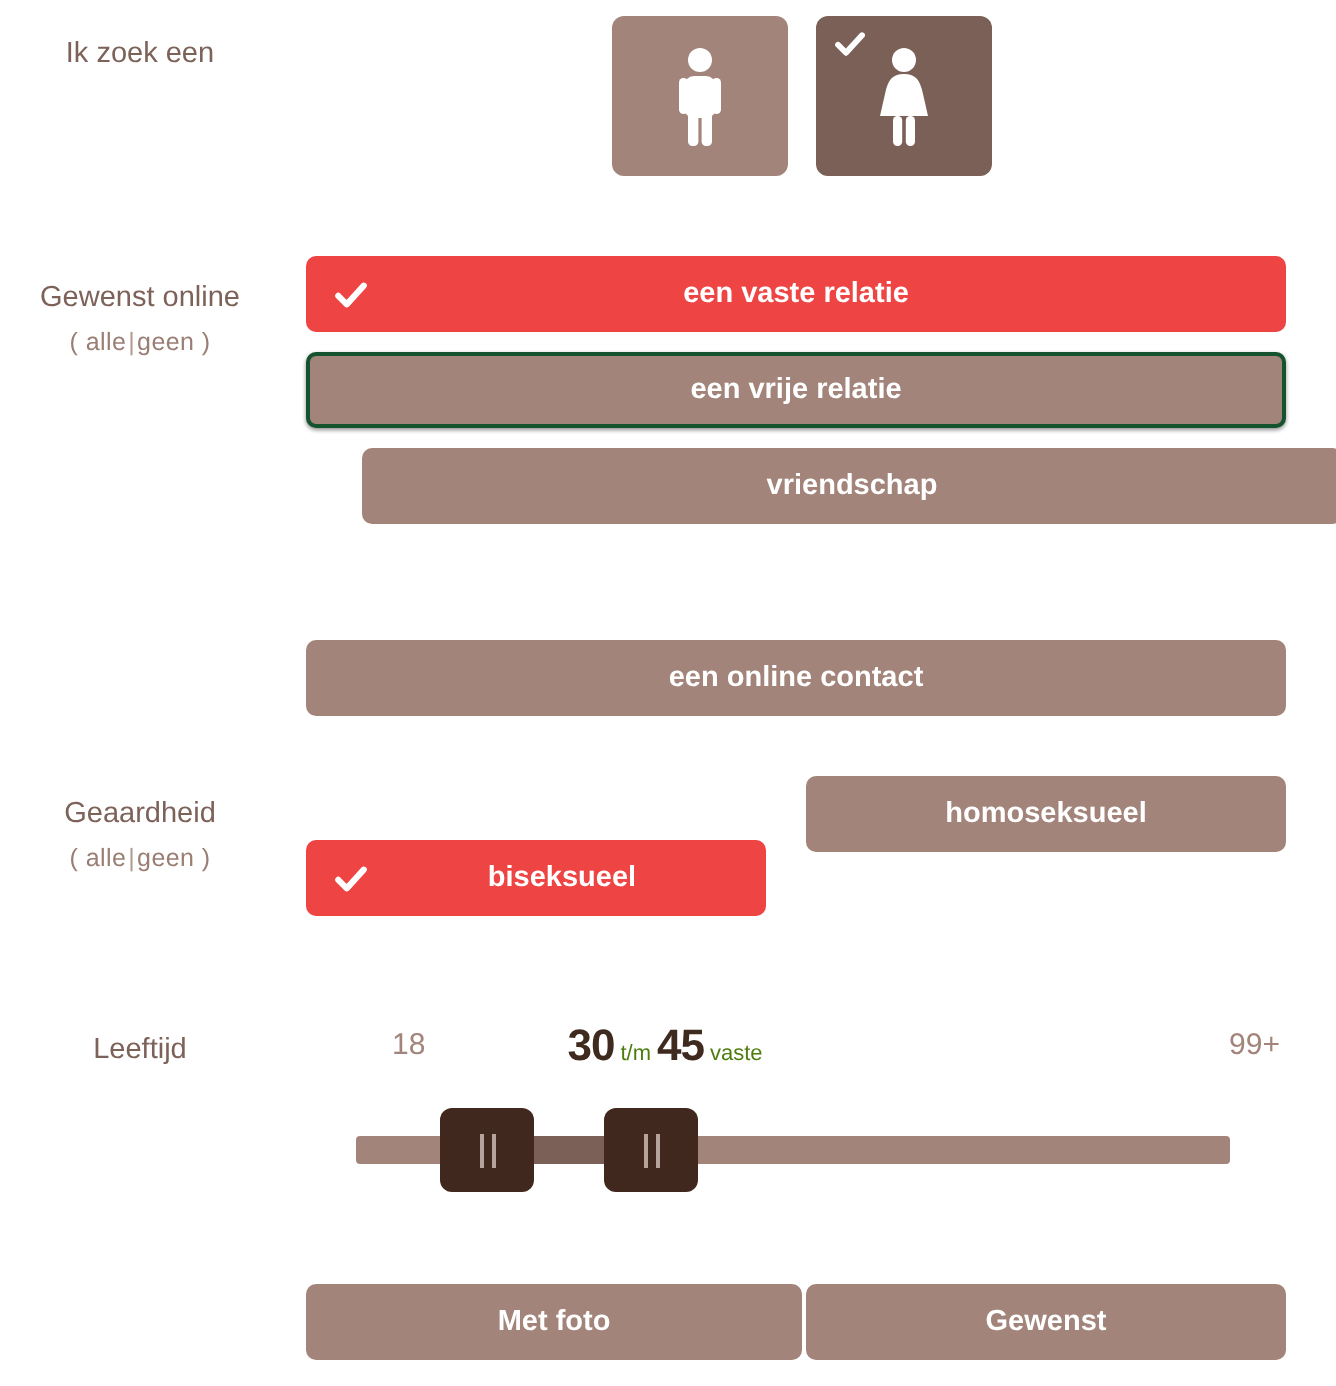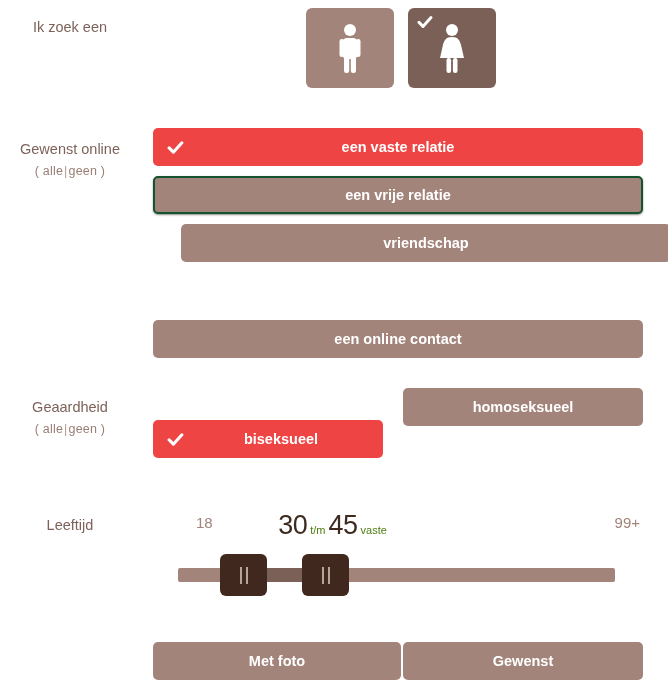--- a/index.html
+++ b/index.html
@@ -133,22 +133,22 @@
   .age-center {
     position: absolute;
     left: 0;
     right: 0;
     top: -4px;
     text-align: center;
     color: #3f2a20;
     white-space: nowrap;
   }
   .age-center .num {
-    font-size: 27px;
-    font-weight: normal;
+    font-size: 22px;
+    font-weight: bold;
     letter-spacing: -.5px;
   }
   .age-center .word {
     font-size: 11px;
     font-weight: normal;
     color: #4d7c0f;
     padding: 0 3px;
   }
 
   .slider {

